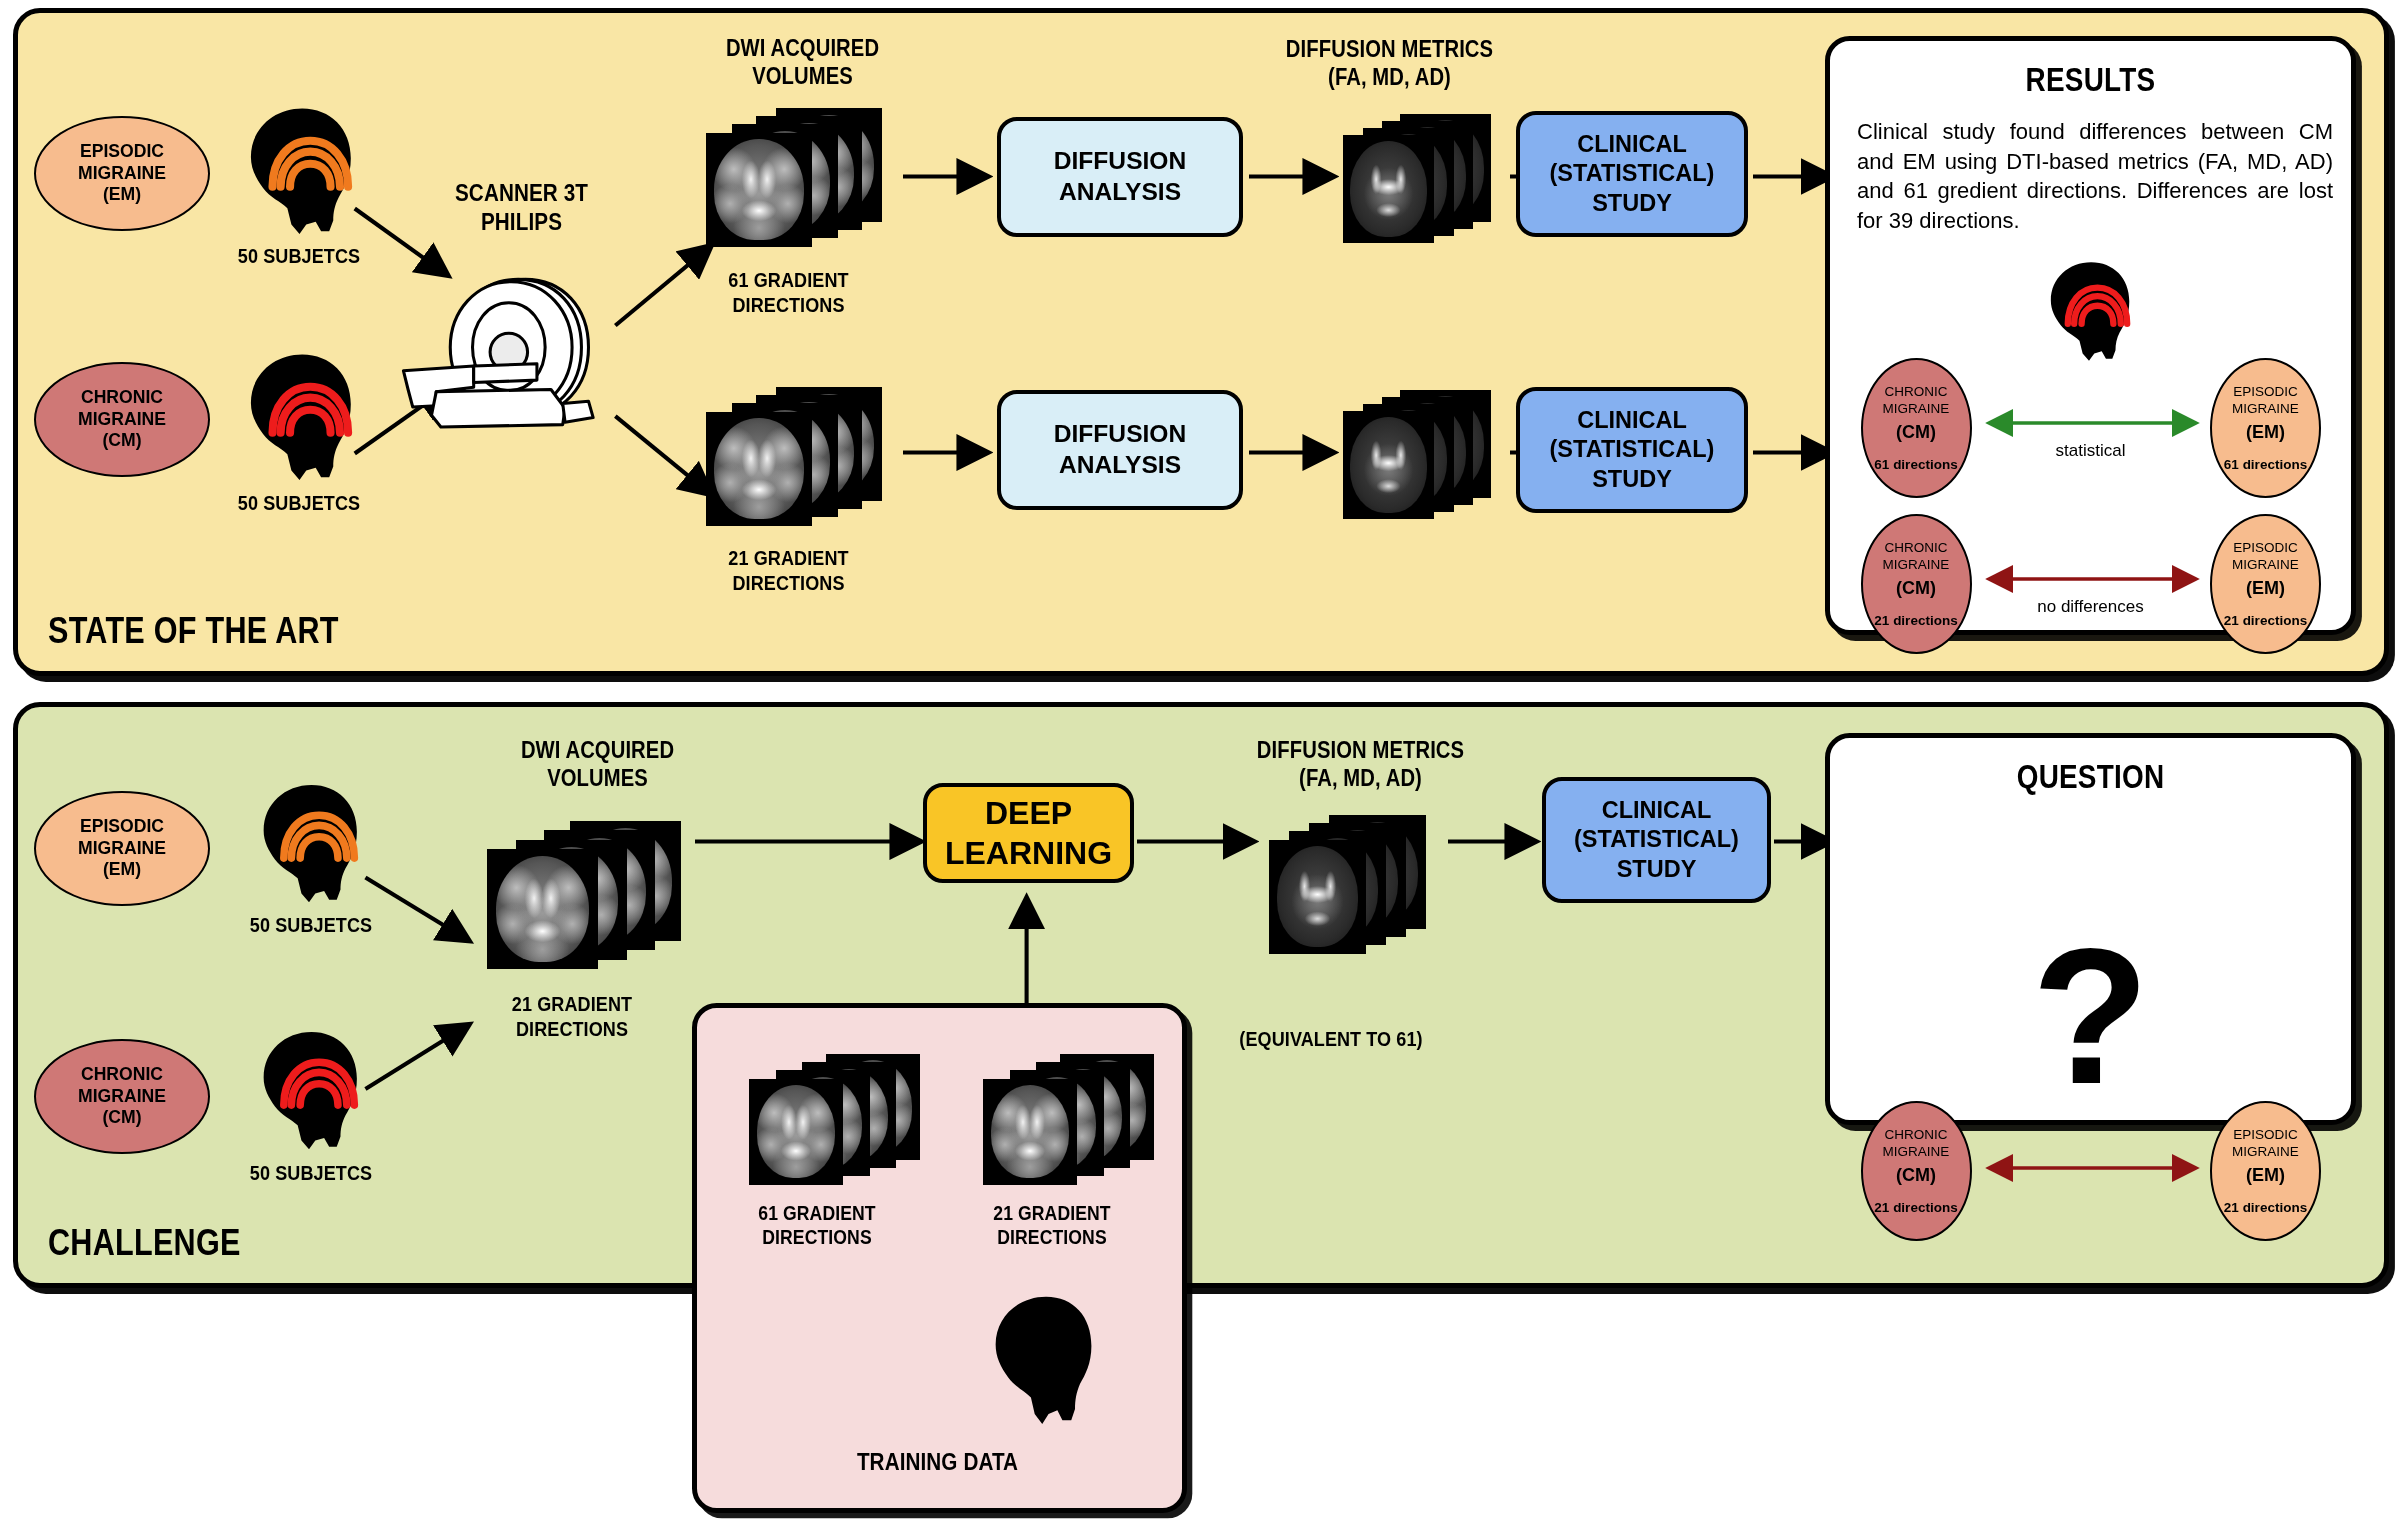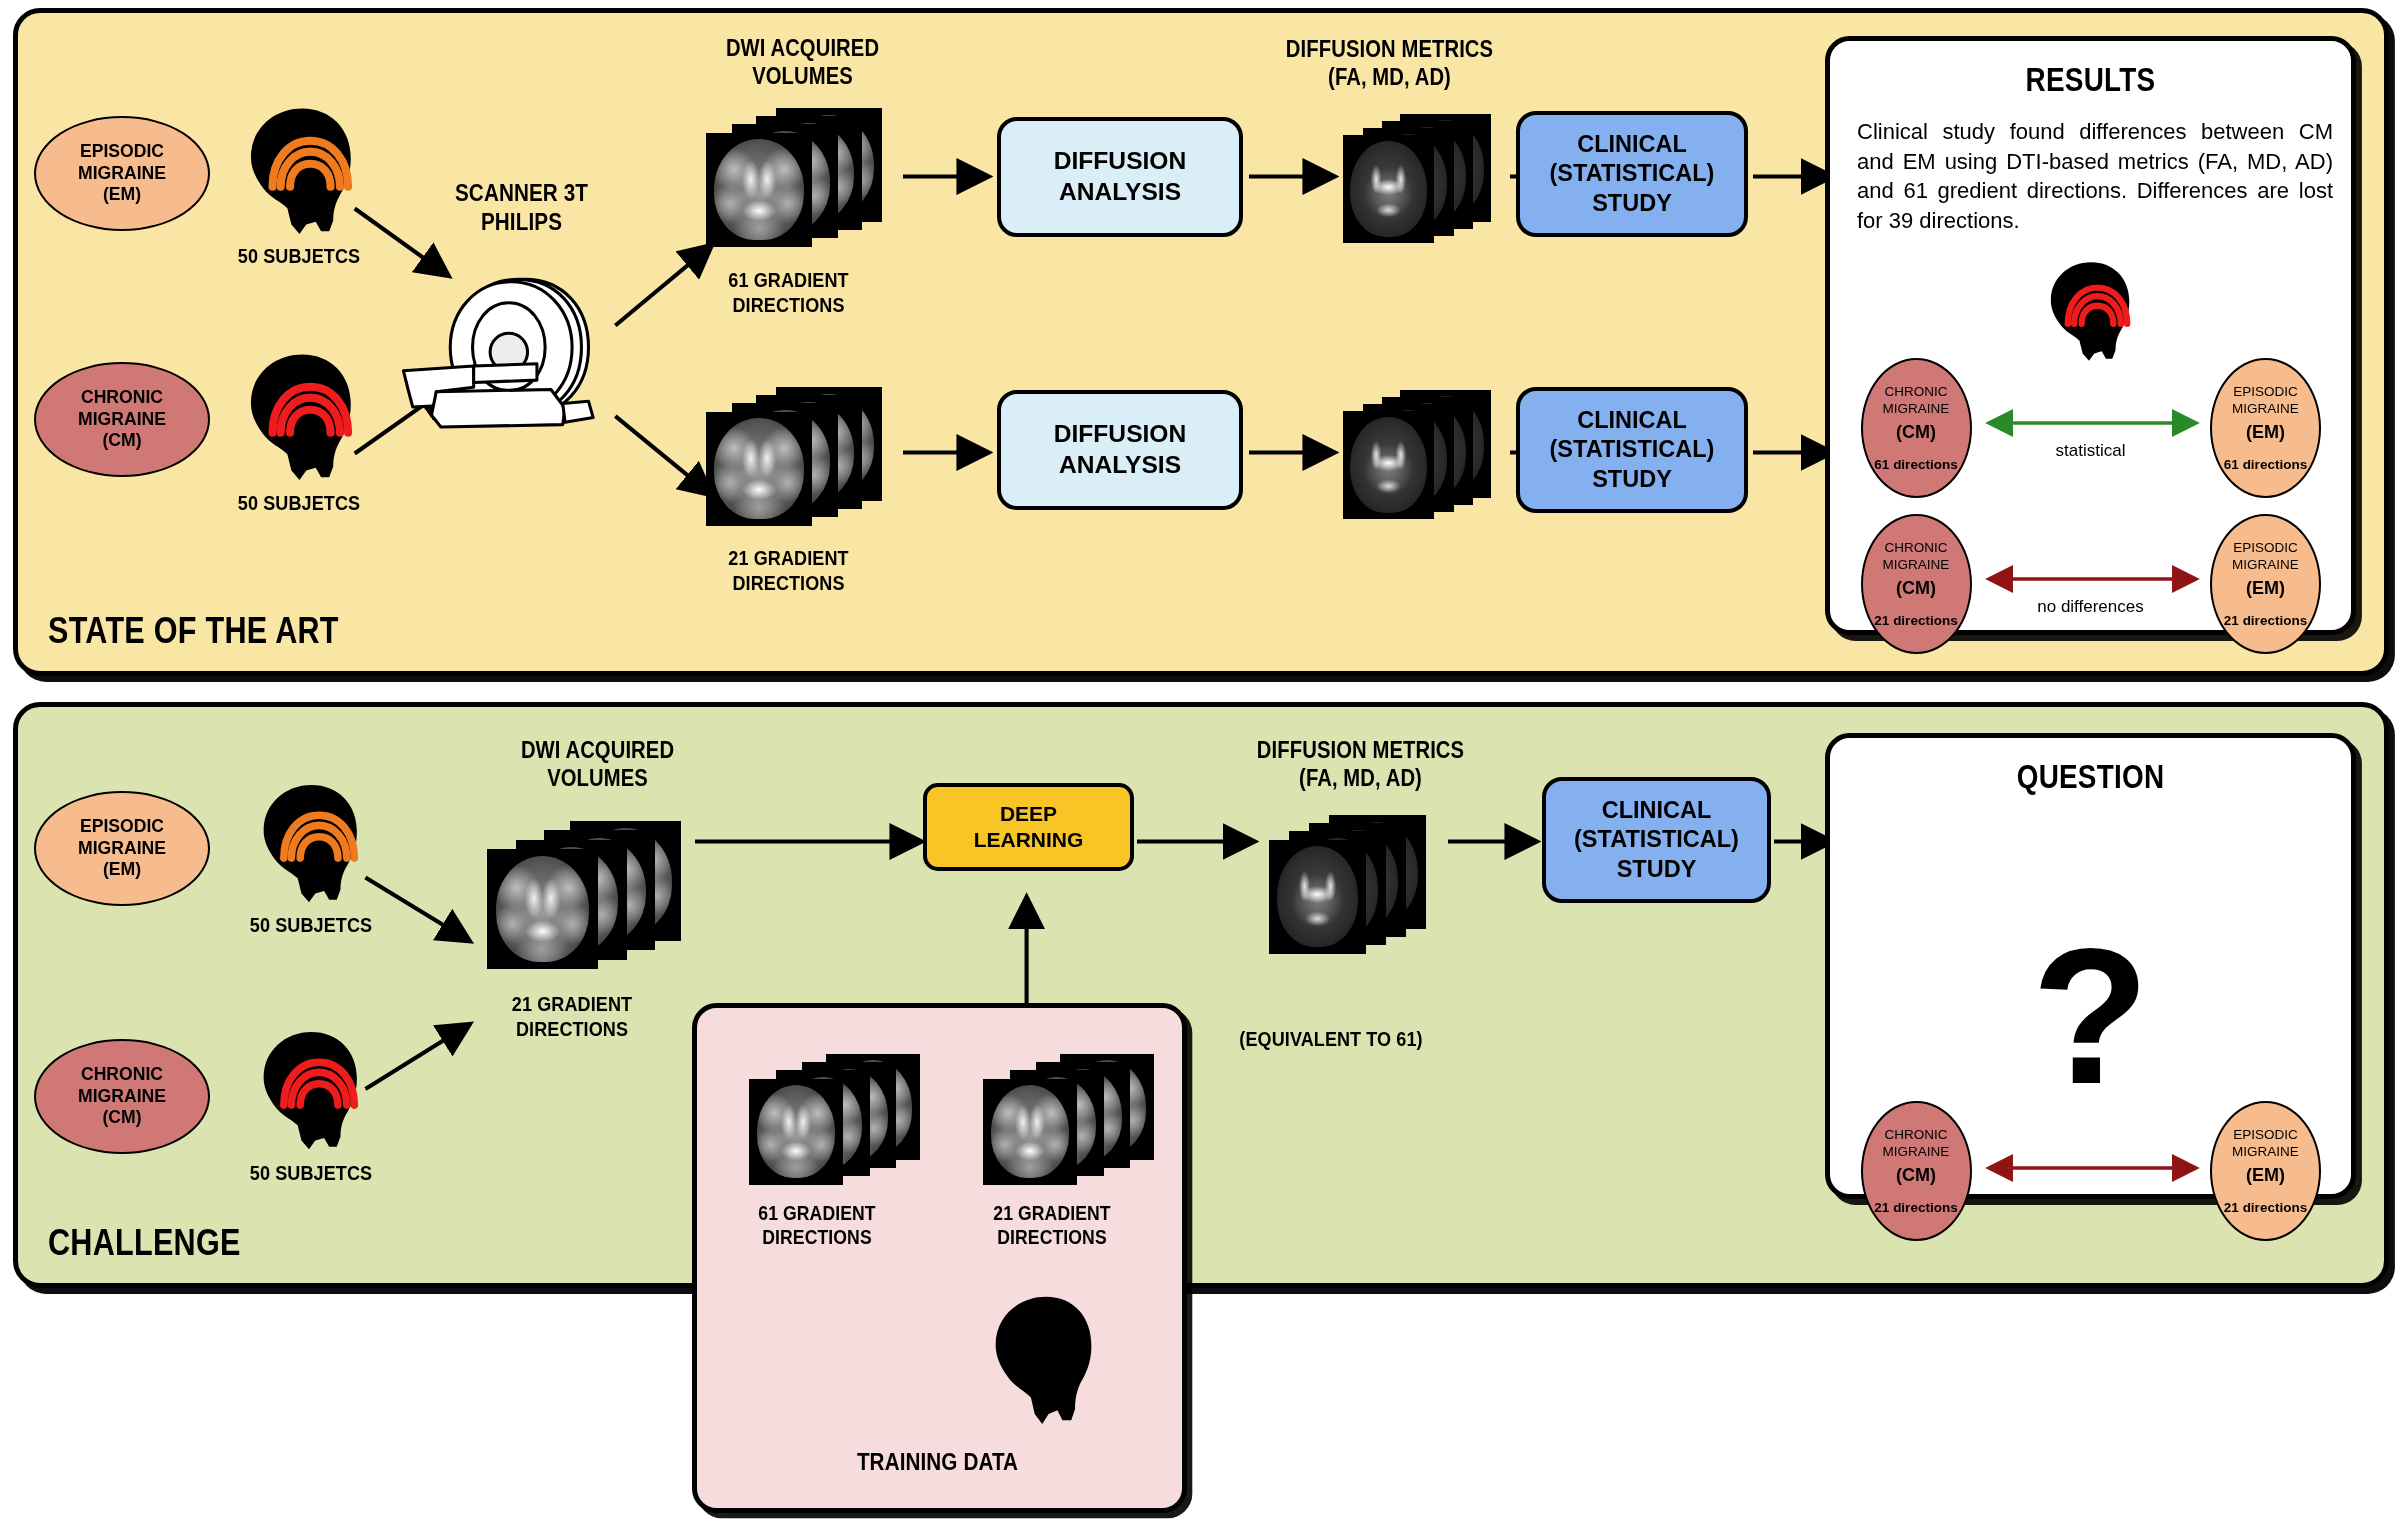--- a/index.html
+++ b/index.html
@@ -510,21 +510,21 @@
   <svg width="235" height="13" viewBox="0 0 400 22">
     <defs>
         <marker id="ch3" markerWidth="9" markerHeight="9" refX="7" refY="4.5" orient="auto">
           <path d="M0,0 L9,4.5 L0,9 z" fill="#000"></path>
         </marker>
       </defs>
     <line x1="0" y1="11" x2="380" y2="11" stroke="#000" stroke-width="7" marker-end="url(#ch3)"></line>
   </svg>
 </div>
 
-<div class="procbox b-dl" style="left:923px;top:783px;width:211px;height:88px;font-size:21px;border-radius:15px;">
+<div class="procbox b-dl" style="left:923px;top:783px;width:211px;height:100px;font-size:32px;">
   <span>DEEP
 LEARNING</span>
 </div>
 
 <div class="arrow" style="left:1019px;top:892px;">
   <svg width="15.2" height="120" viewBox="0 0 26 205">
     <defs>
         <marker id="ch4" markerWidth="9" markerHeight="9" refX="7" refY="4.5" orient="auto">
           <path d="M0,0 L9,4.5 L0,9 z" fill="#000"></path>
         </marker>
@@ -628,21 +628,21 @@
 
   <div class="headicon" style="left:281px;top:281px;width:126px;height:144px;">
     <svg viewBox="0 0 100 110" width="126" height="144">
       <path d="M54 4 C76 4 90 20 90 43 C90 57 85 66 81 73 C78 80 77 86 77 93 L74 102 L67 102 L63 94 L56 97 L51 105 L45 97 L42 84 C37 79 29 75 24 68 C18 60 14 52 14 42 C14 20 32 4 54 4 Z" fill="#000"></path>
     </svg>
   </div>
 
   <div class="cap" style="left:100px;top:440px;width:281px;font-size:23.5px;">TRAINING DATA</div>
 </div>
 
-<div class="card" style="left:1825px;top:733px;width:531px;height:466px;">
+<div class="card" style="left:1825px;top:733px;width:531px;height:392px;">
   <div class="card-title" style="top:19px;">QUESTION</div>
 
   <div class="qmark" style="left:0;top:182px;width:100%;text-align:center;">?</div>
 
   <div class="mini-ell ell-cm" style="left:30.5px;top:363px;width:111px;height:140px;">
     <div class="l1" style="white-space:pre-line;">CHRONIC
 MIGRAINE</div>
     <div class="l2">(CM)</div>
     <div class="l3">21 directions</div>
   </div>

